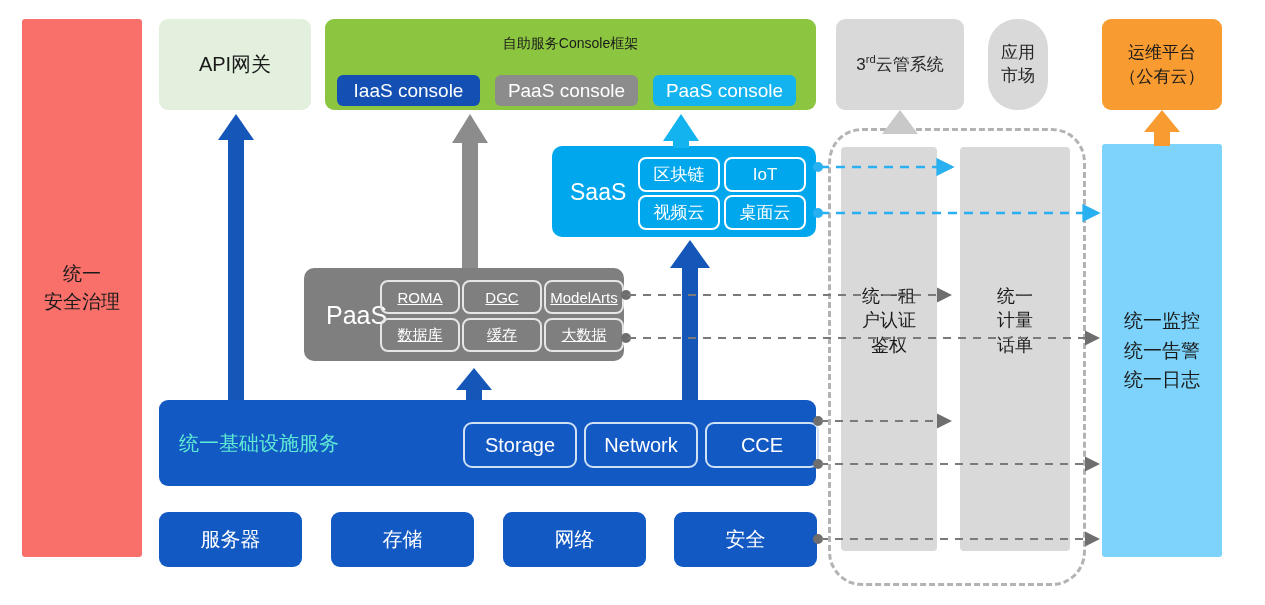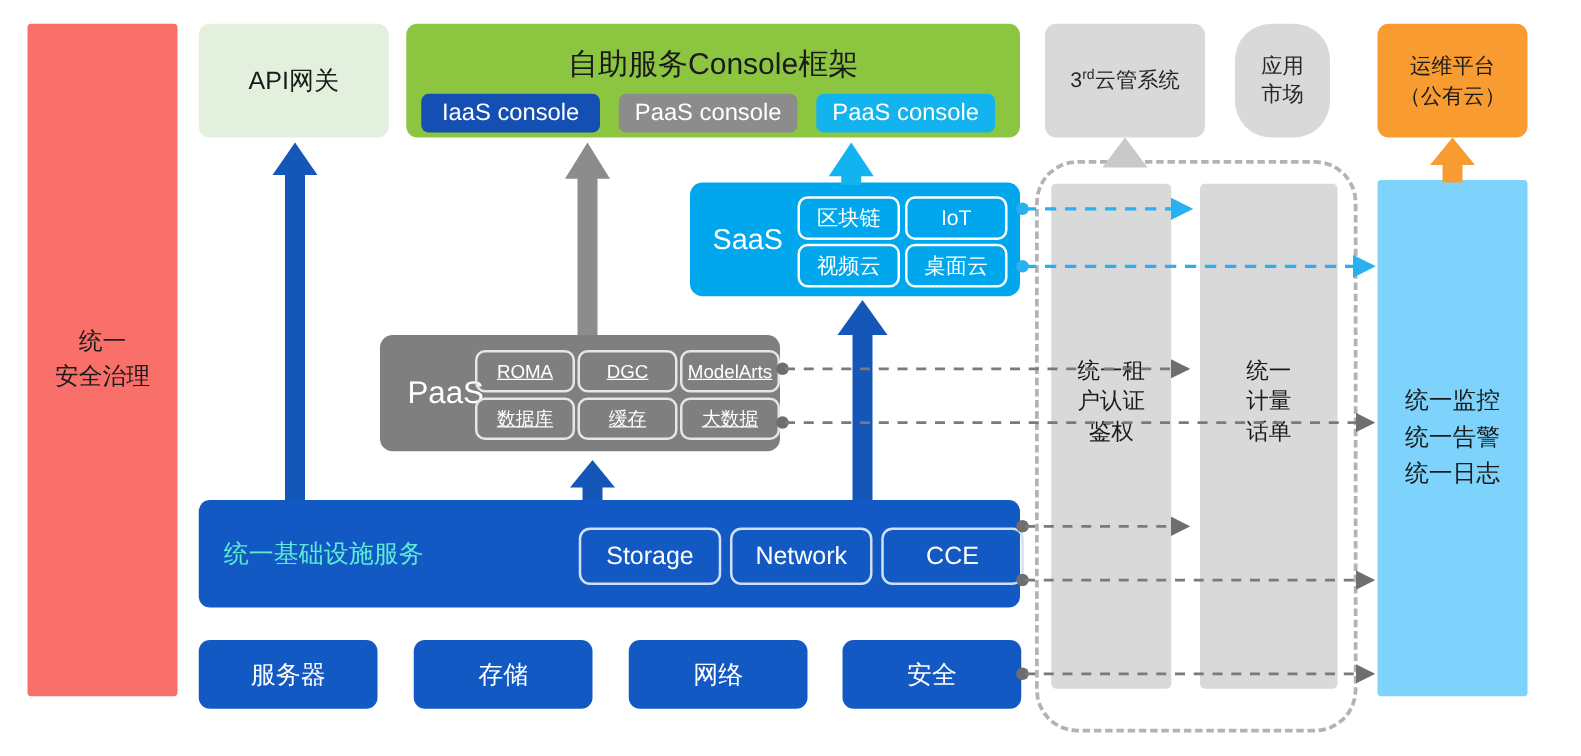--- a/index.html
+++ b/index.html
@@ -38,21 +38,21 @@
     background:#8cc640;
     border-radius:9px;
     display:block;
   }
   .console-title{
     position:absolute;
     left:0;right:0;
     top:16px;
     text-align:center;
     color:#1a1a1a;
-    font-size:24px;
+    font-size:14px;
   }
   .console-btn{
     position:absolute;
     display:flex;align-items:center;justify-content:center;
     border-radius:6px;
     color:#ffffff;
     font-size:19px;
     height:31px;
   }
   .c-iaas{background:#1450b4;}
@@ -203,21 +203,21 @@
       <span>PaaS console</span>
     </div>
   </div>
 
   <div class="box ext rounded" style="left:836px;top:19px;width:128px;height:91px;">
     <span>
       <span>3</span><sup style="font-size:0.66em">rd</sup><span>云管系统</span>
     </span>
   </div>
 
-  <div class="box ext rounded" style="left:988px;top:19px;width:76px;height:91px;flex-direction:column;border-radius:29px;">
+  <div class="box ext rounded" style="left:988px;top:19px;width:60px;height:91px;flex-direction:column;border-radius:29px;">
     <div>应用</div>
     <div>市场</div>
   </div>
 
   <div class="box ops rounded" style="left:1102px;top:19px;width:120px;height:91px;flex-direction:column;">
     <div>运维平台</div>
     <div>（公有云）</div>
   </div>
 
   <div class="box ops-panel" style="left:1102px;top:144px;width:120px;height:413px;flex-direction:column;">

